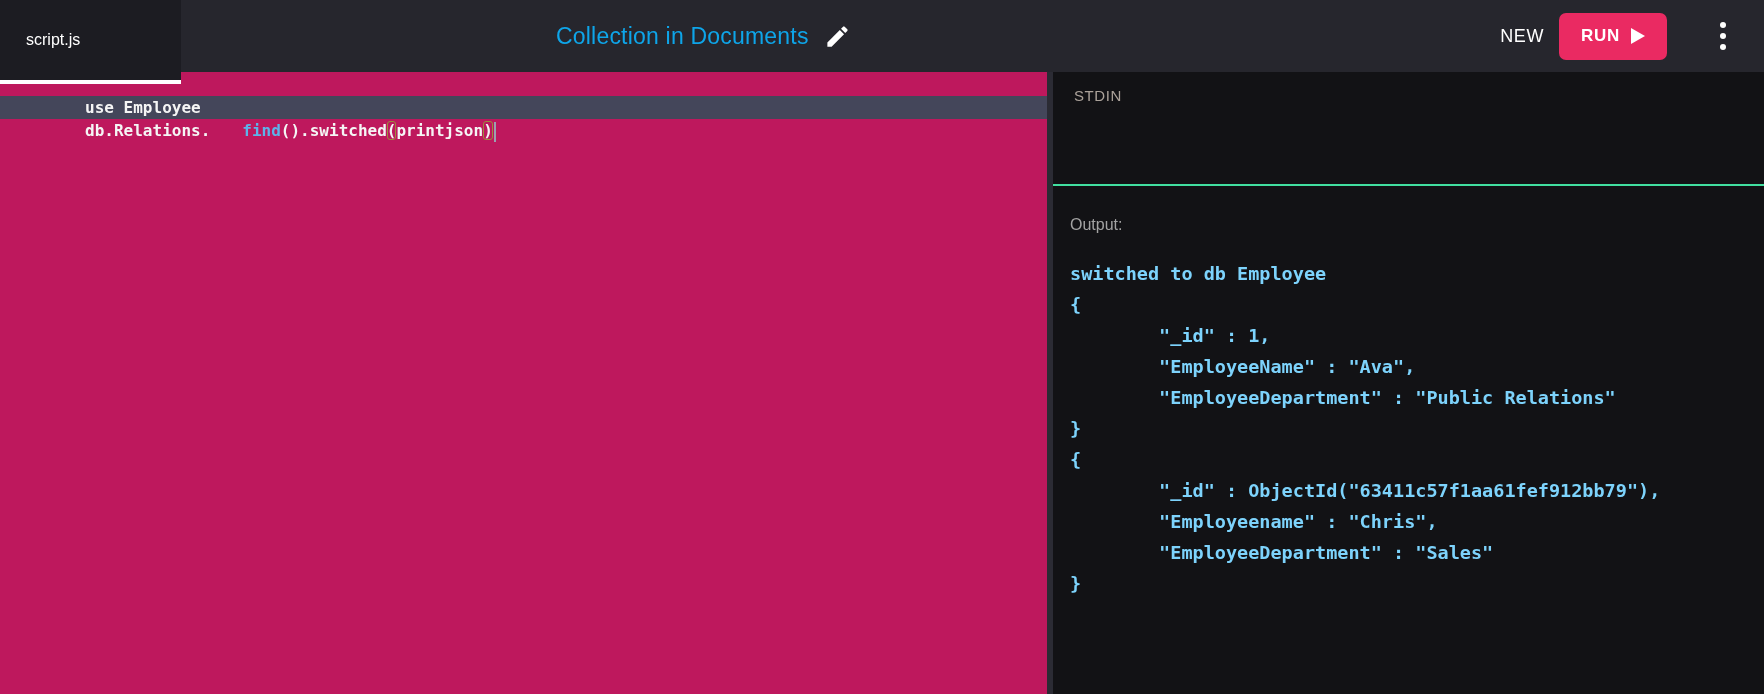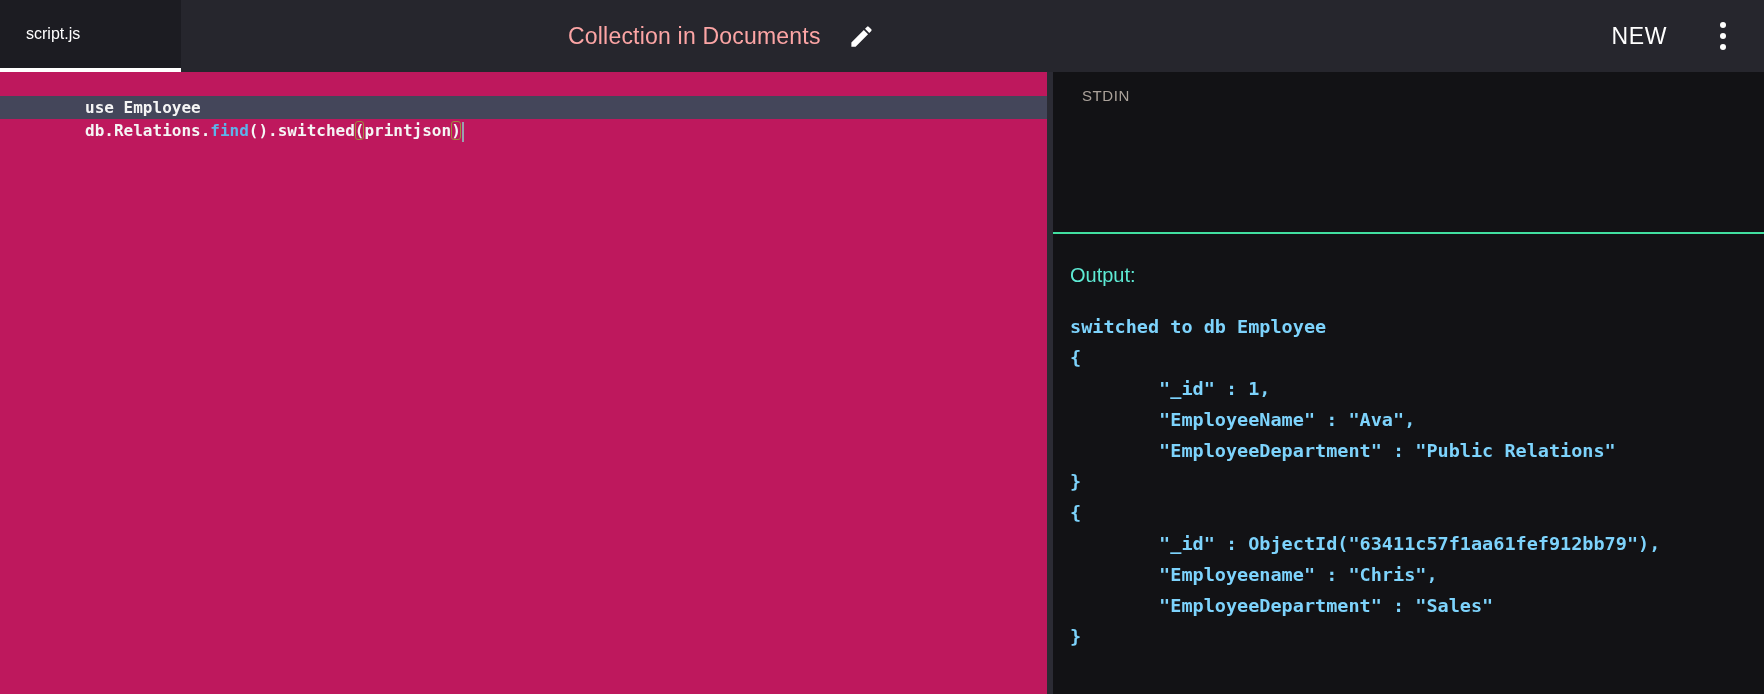--- a/index.html
+++ b/index.html
@@ -8,40 +8,40 @@
     position: relative; width: 1764px; height: 694px;
     background: #121215; overflow: hidden;
     font-family: "Liberation Sans", sans-serif;
   }
   
   .header {
     position: absolute; top: 0; left: 0; width: 100%; height: 72px;
     background: #26262d; z-index: 2;
   }
   .tab {
-    position: absolute; left: 0; top: 0; width: 181px; height: 72px;
+    position: absolute; left: 0; top: 0; width: 181px; height: 84px;
     background: #1c1c22; border-bottom: 4px solid #ffffff;
     display: flex; align-items: center; padding-left: 26px;
     color: #ffffff; font-size: 16px; cursor: pointer;
   }
   .title-wrap {
     position: absolute; left: 556px; top: 0; height: 72px;
     display: flex; align-items: center; gap: 15px;
   }
   .title-wrap h1 {
-    margin: 12px; color: #fca5a5; font-size: 23px; font-weight: 500;
+    margin: 0; color: #0ea5e9; font-size: 23px; font-weight: 500;
     letter-spacing: 0.2px;
   }
   .pencil { display: flex; align-items: center; cursor: pointer; }
   .controls {
     position: absolute; right: 34px; top: 0; height: 72px;
     display: flex; align-items: center;
   }
   .new-btn {
-    color: #ffffff; font-size: 23px; font-weight: 500; letter-spacing: 0.6px;
+    color: #ffffff; font-size: 18px; font-weight: 500; letter-spacing: 0.6px;
     cursor: pointer;
   }
   .lang-btn {
     margin-left: 37px; width: 172px; height: 47px; background: #ffffff;
     border-radius: 6px; display: flex; align-items: center; justify-content: center;
     gap: 11px; color: #26262d; font-size: 17px; font-weight: 500;
     letter-spacing: 0.3px; cursor: pointer;
   }
   .run-btn {
     margin-left: 15px; width: 108px; height: 47px; background: #ea2a62;
@@ -60,44 +60,44 @@
     position: absolute; top: 72px; left: 0; right: 0; bottom: 0;
     display: flex;
   }
   .editor {
     width: 1047px; background: #be185d; padding-top: 1px;
     font-family: "DejaVu Sans Mono", monospace; font-size: 16px;
     font-weight: 700; color: #f5f5f5; cursor: text;
   }
   .code-line { height: 23px; line-height: 23px; padding-left: 8px; white-space: pre; }
   .code-line.active { background: #44465a; }
-  .kw { color: #5db3ea; }
+  .kw { color: #5db3ea; margin-left: 32px; }
   .bracket-match { outline: 1px solid #9d8b3d; outline-offset: -1px; border-radius: 3px; }
   .cursor {
     display: inline-block; width: 2px; height: 20px; background: #9ba0b0;
     vertical-align: middle; margin-left: 1px;
   }
   .vdivider { width: 6px; background: #2b2b34; cursor: col-resize; }
   .right { flex: 1; background: #121215; display: flex; flex-direction: column; }
   
-  .stdin-section { height: 160px; padding: 15px 31px 0 21px; margin-left: 8px; }
+  .stdin-section { height: 112px; padding: 15px 31px 0 21px; }
   .stdin-label {
     color: #aba29a; font-size: 15px; letter-spacing: 0.6px; font-weight: 400;
   }
   .stdin-input {
     display: block; width: 100%; height: 92px; margin-top: 19px;
     background: transparent; border: none; outline: none; resize: none;
     color: #dddddd; font-size: 21px; font-family: "Liberation Sans", sans-serif;
     padding: 0;
   }
   .stdin-input::placeholder { color: #85858c; opacity: 1; }
   .stdin-output-divider { height: 2px; background: #41dfa0; }
   
   .output-section { flex: 1; padding: 30px 16px 0 17px; overflow: hidden; }
-  .output-label { color: #5eead4; font-size: 20px; font-weight: 400; }
+  .output-label { color: #a3a3a3; font-size: 16px; font-weight: 400; }
   .output-text {
     margin: 24px 0 0 0; font-family: "DejaVu Sans Mono", monospace;
     font-size: 18.5px; font-weight: 700; line-height: 31px; color: #7dd3fc;
     white-space: pre;
   }
 </style>
 </head>
 <body>
 
 <div class="app">
@@ -113,20 +113,26 @@
         <svg width="27" height="27" viewBox="0 0 24 24">
           <path fill="#ffffff" d="M3 17.25V21h3.75L17.81 9.94l-3.75-3.75L3 17.25zM20.71 7.04c.39-.39.39-1.02 0-1.41l-2.34-2.34a.9959.9959 0 0 0-1.41 0l-1.83 1.83 3.75 3.75 1.83-1.83z"></path>
         </svg>
       </span>
     </div>
 
     <div class="controls">
       <span class="new-btn">NEW</span>
 
 
+      <button class="run-btn">
+        <span>RUN</span>
+        <svg width="14" height="16" viewBox="0 0 14 16">
+          <polygon points="0,0 14,8 0,16" fill="#ffffff"></polygon>
+        </svg>
+      </button>
 
       <div class="kebab">
         <i></i>
         <i></i>
         <i></i>
       </div>
     </div>
   </div>
 
   <div class="main">

